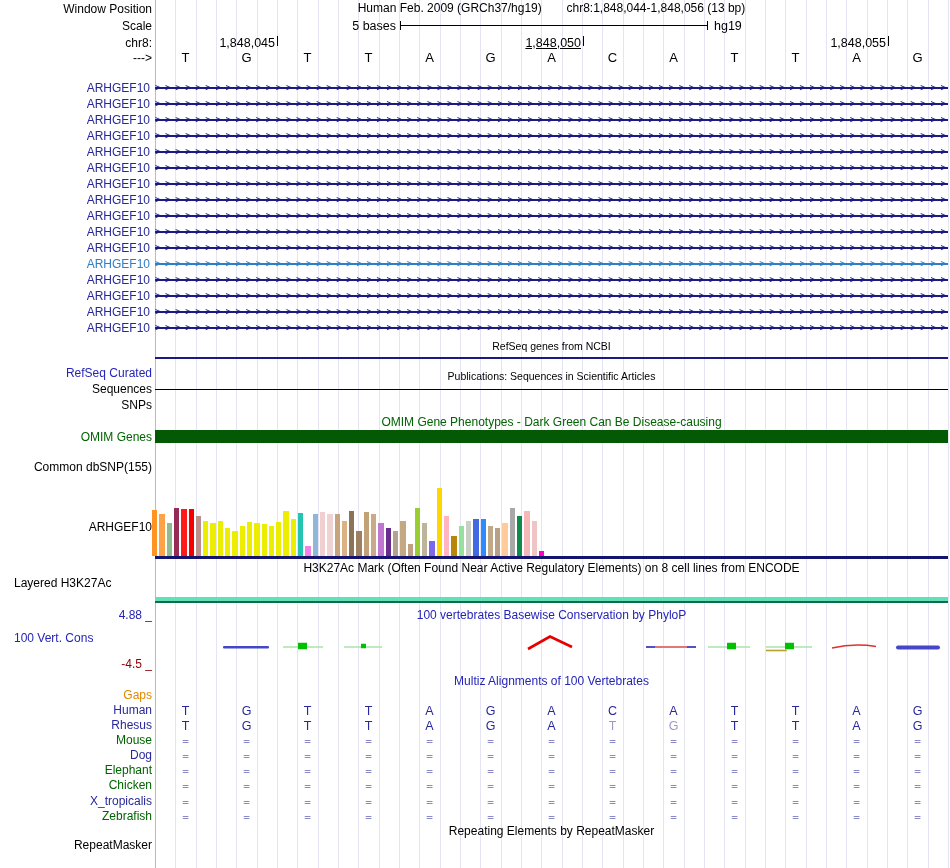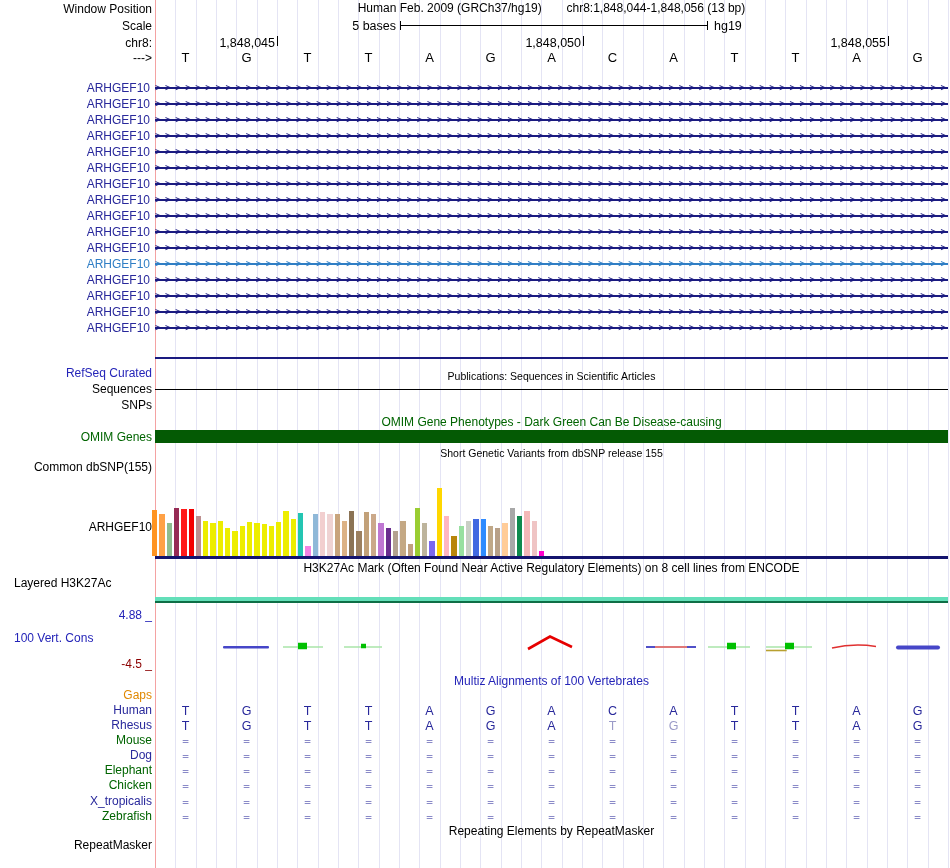--- a/index.html
+++ b/index.html
@@ -50,21 +50,21 @@
 
   <div class="clabel" style="top:19px;left:396px;transform:translateX(-100%)">5 bases</div>
   <div style="position:absolute;left:400px;top:25px;width:307px;height:1px;background:#000"></div>
   <div style="position:absolute;left:400px;top:21px;width:1px;height:9px;background:#000"></div>
   <div style="position:absolute;left:707px;top:21px;width:1px;height:9px;background:#000"></div>
   <div class="clabel" style="top:19px;left:714px">hg19</div>
 
   <div id="coord-row">
       <div class="clabel" style="top: 36px; left: 275px; transform: translateX(-100%);">1,848,045</div>
       <div class="ctick" style="top: 36px; left: 277px;"></div>
-      <div class="clabel" style="top: 36px; left: 581px; transform: translateX(-100%);">1,848,050</div>
+      <div class="clabel" style="top: 36px; left: 581px; transform: translateX(-100%); text-decoration: underline;">1,848,050</div>
       <div class="ctick" style="top: 36px; left: 583px;"></div>
       <div class="clabel" style="top: 36px; left: 886px; transform: translateX(-100%);">1,848,055</div>
       <div class="ctick" style="top: 36px; left: 888px;"></div>
     </div>
 
   <div id="base-row">
       <div class="cell bcell" style="top: 50px; left: 185.5px;">T</div>
       <div class="cell bcell" style="top: 50px; left: 246.5px;">G</div>
       <div class="cell bcell" style="top: 50px; left: 307.5px;">T</div>
       <div class="cell bcell" style="top: 50px; left: 368.5px;">T</div>
@@ -187,33 +187,33 @@
       </div>
       <div class="gene-row" style="top: 320px;">
         <span class="glabel" style="color: rgb(40, 40, 155);">ARHGEF10</span>
         <div class="gene-line">
           <div class="gene-bar" style="background: rgb(26, 26, 128);"></div>
           <div class="gene-arrows" style="color: rgb(26, 26, 128);">&gt;&gt;&gt;&gt;&gt;&gt;&gt;&gt;&gt;&gt;&gt;&gt;&gt;&gt;&gt;&gt;&gt;&gt;&gt;&gt;&gt;&gt;&gt;&gt;&gt;&gt;&gt;&gt;&gt;&gt;&gt;&gt;&gt;&gt;&gt;&gt;&gt;&gt;&gt;&gt;&gt;&gt;&gt;&gt;&gt;&gt;&gt;&gt;&gt;&gt;&gt;&gt;&gt;&gt;&gt;&gt;&gt;&gt;&gt;&gt;&gt;&gt;&gt;&gt;&gt;&gt;&gt;&gt;&gt;&gt;&gt;&gt;&gt;&gt;&gt;&gt;&gt;&gt;&gt;</div>
         </div>
       </div>
     </div>
 
+  <div class="title t11" style="top:340px">RefSeq genes from NCBI</div>
   <div class="lbl blue" style="top:366px">RefSeq Curated</div>
   <div class="hline" style="top:357px;height:1.6px;background:#1A1A80"></div>
 
   <div class="title t11" style="top:370px">Publications: Sequences in Scientific Articles</div>
   <div class="lbl" style="top:382px">Sequences</div>
   <div class="hline" style="top:389px;height:1px;background:#000"></div>
   <div class="lbl" style="top:398px">SNPs</div>
 
   <div class="title t12 green" style="top:416px">OMIM Gene Phenotypes - Dark Green Can Be Disease-causing</div>
   <div class="lbl green" style="top:430px">OMIM Genes</div>
   <div class="hline" id="omim-bar" style="top: 430px; height: 13px; background: rgb(4, 90, 4);"></div>
 
-  <div class="title t11" style="top:447px">Short Genetic Variants from dbSNP release 155</div>
   <div class="lbl" style="top:460px">Common dbSNP(155)</div>
 
   <div class="lbl" style="top:520px">ARHGEF10</div>
   <div id="gtex-bars">
       <div class="bar" style="left: 152px; width: 5.4px; top: 510px; height: 46px; background: rgb(255, 148, 34);"></div>
       <div class="bar" style="left: 159.3px; width: 5.4px; top: 514px; height: 42px; background: rgb(255, 161, 70);"></div>
       <div class="bar" style="left: 166.6px; width: 5.4px; top: 523px; height: 33px; background: rgb(143, 188, 143);"></div>
       <div class="bar" style="left: 173.9px; width: 5.4px; top: 508px; height: 48px; background: rgb(150, 43, 85);"></div>
       <div class="bar" style="left: 181.2px; width: 5.4px; top: 509px; height: 47px; background: rgb(255, 26, 26);"></div>
       <div class="bar" style="left: 188.5px; width: 5.4px; top: 509px; height: 47px; background: rgb(244, 0, 0);"></div>
@@ -267,20 +267,21 @@
       <div class="bar" style="left: 538.9px; width: 5.4px; top: 551px; height: 5px; background: rgb(255, 0, 204);"></div>
     </div>
   <div class="hline" id="gtex-baseline" style="top: 556px; height: 3px; background: rgb(20, 20, 110);"></div>
 
   <div class="title t12" style="top:562px">H3K27Ac Mark (Often Found Near Active Regulatory Elements) on 8 cell lines from ENCODE</div>
   <div class="lbl-left" style="top:576px">Layered H3K27Ac</div>
   <div class="hline" id="h3k-band-light" style="top: 597px; height: 4px; background: rgb(99, 223, 185);"></div>
   <div class="hline" id="h3k-band-dark" style="top: 601px; height: 2px; background: rgb(14, 110, 70);"></div>
 
   <div class="lbl blue" style="top:608px">4.88 _</div>
+  <div class="title t12 blue" style="top:609px">100 vertebrates Basewise Conservation by PhyloP</div>
   <div class="lbl-left blue" style="top:631px">100 Vert. Cons</div>
   <div class="lbl darkred" style="top:657px">-4.5 _</div>
   <svg id="cons-svg" width="793" height="35" viewBox="0 0 793 35" style="position:absolute;left:155px;top:630px">
       <rect x="68" y="16" width="46" height="2.5" rx="1" fill="#4646C8"></rect>
       <line x1="128" y1="17" x2="168" y2="17" stroke="#A8E4A8" stroke-width="1.3"></line>
       <rect x="143" y="12.75" width="9" height="6.5" fill="#00C000"></rect>
       <line x1="189" y1="17" x2="227" y2="17" stroke="#A8E4A8" stroke-width="1.3"></line>
       <rect x="206" y="13.75" width="5" height="4.5" fill="#00C000"></rect>
       <path d="M 373 19 L 395 6.5 L 417 17" stroke="#E60000" stroke-width="2.6" fill="none"></path>
       <line x1="491" y1="17" x2="541" y2="17" stroke="#E07878" stroke-width="1.8"></line>

